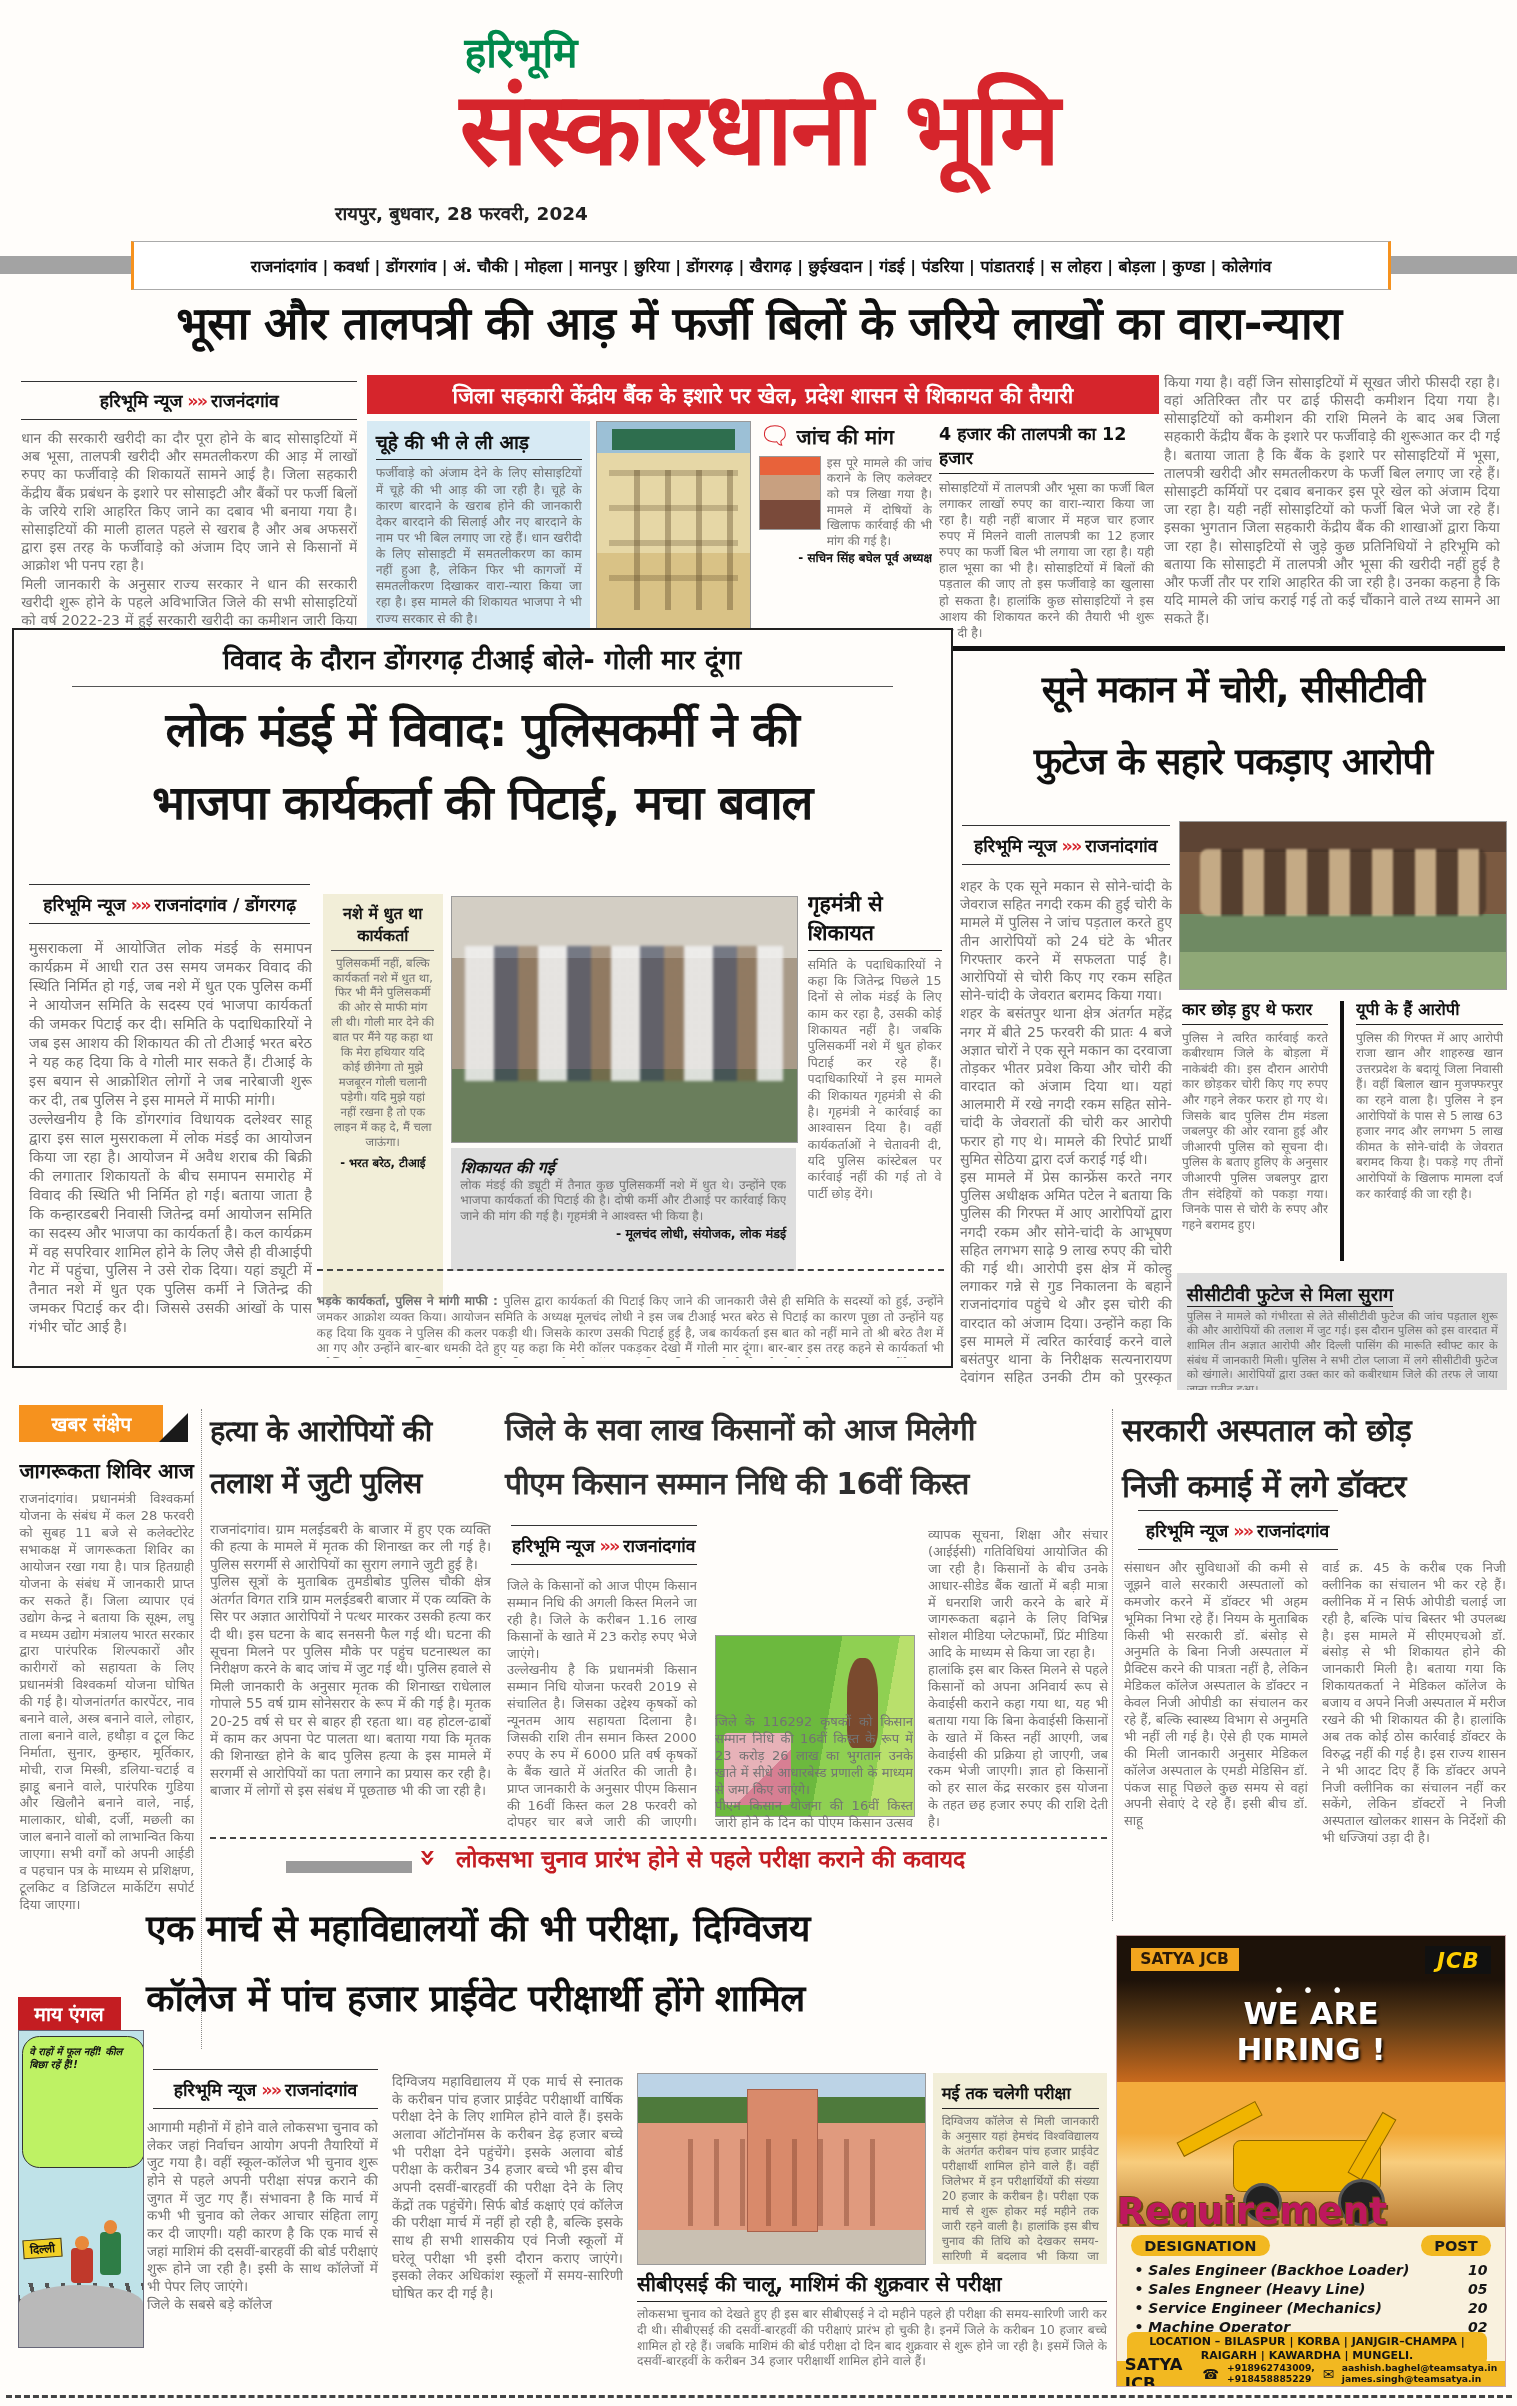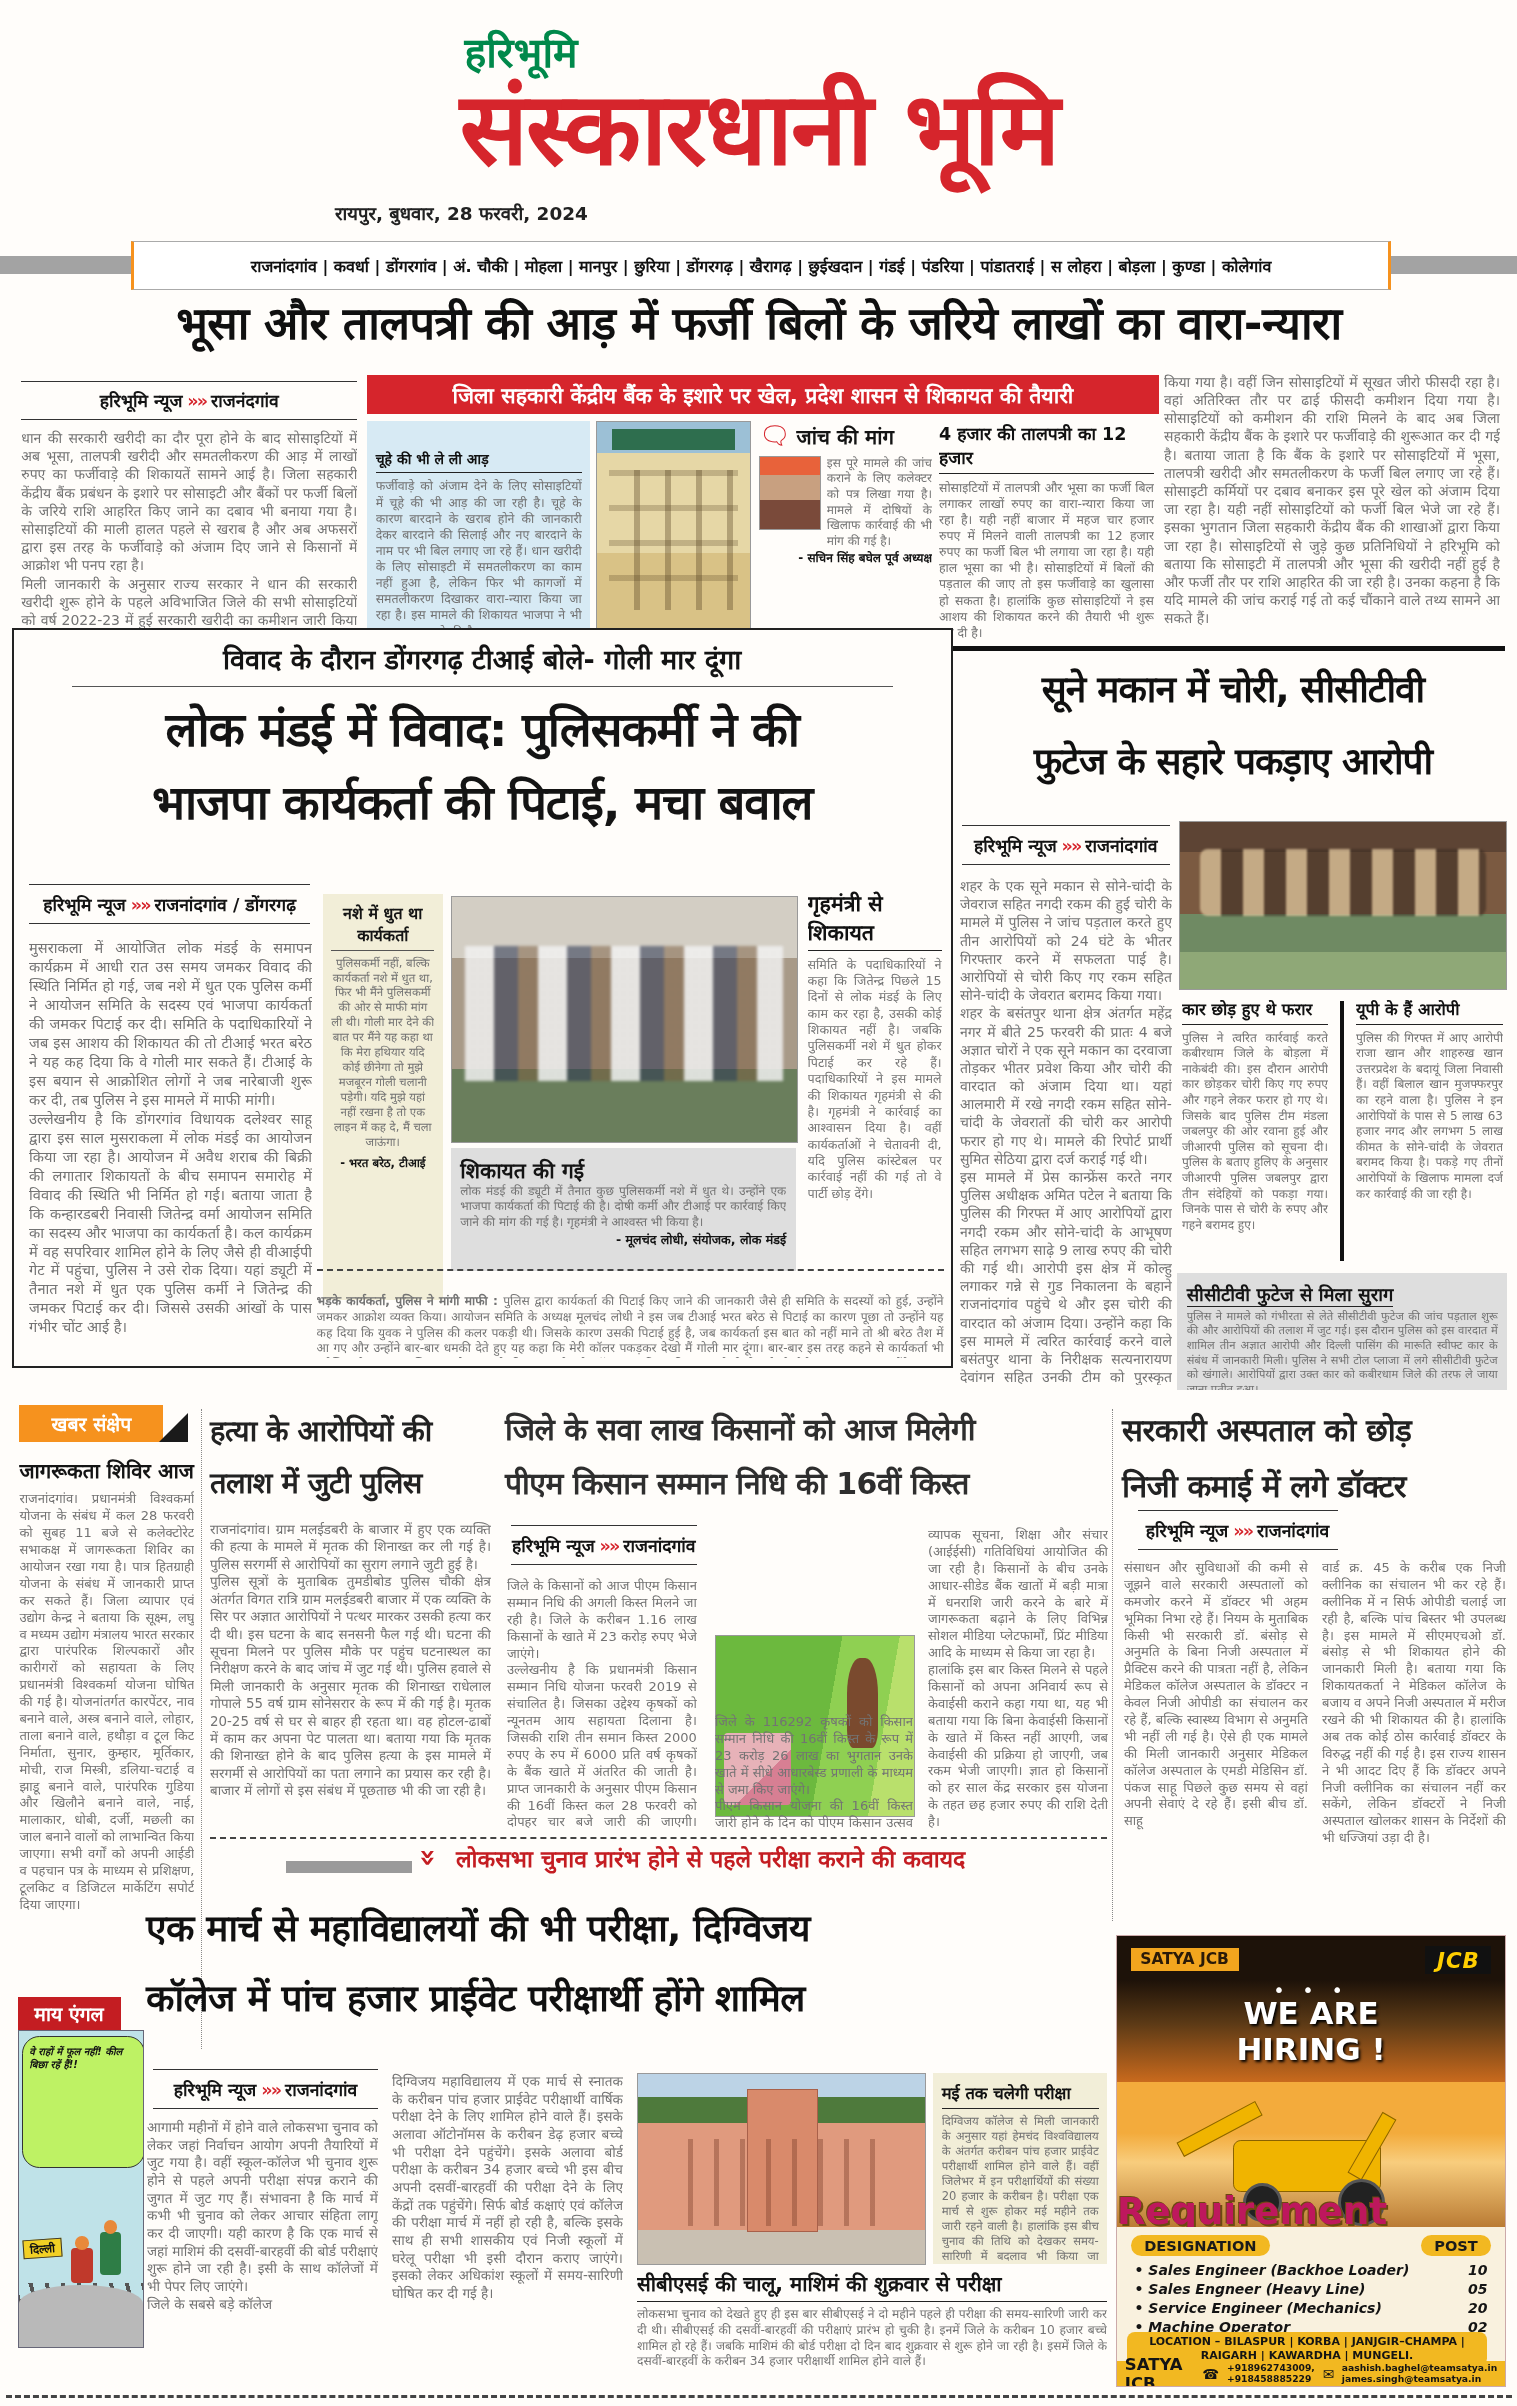--- a/index.html
+++ b/index.html
@@ -108,21 +108,21 @@
 
   <div class="abs hl" id="h1">भूसा और तालपत्री की आड़ में फर्जी बिलों के जरिये लाखों का वारा-न्यारा</div>
   <div class="abs" style="top:369px;left:0;width:1518px;height:277px;">
     <div class="abs byline" style="left:21.3px;top:11.6px;width:336px;">
       <span>हरिभूमि न्यूज</span><span class="arrows-icon"></span><span>राजनंदगांव</span>
     </div>
     <div class="abs strip" style="left:367px;top:5.8px;width:792px;height:39px;font-size:21.3px;">जिला सहकारी केंद्रीय बैंक के इशारे पर खेल, प्रदेश शासन से शिकायत की तैयारी</div>
     <div class="abs jtxt" style="left:21.3px;top:60px;width:336px;height:213px;font-size:14px;">धान की सरकारी खरीदी का दौर पूरा होने के बाद सोसाइटियों में अब भूसा, तालपत्री खरीदी और समतलीकरण की आड़ में लाखों रुपए का फर्जीवाड़े की शिकायतें सामने आई है। जिला सहकारी केंद्रीय बैंक प्रबंधन के इशारे पर सोसाइटी और बैंकों पर फर्जी बिलों के जरिये राशि आहरित किए जाने का दबाव भी बनाया गया है। सोसाइटियों की माली हालत पहले से खराब है और अब अफसरों द्वारा इस तरह के फर्जीवाड़े को अंजाम दिए जाने से किसानों में आक्रोश भी पनप रहा है।
 मिली जानकारी के अनुसार राज्य सरकार ने धान की सरकारी खरीदी शुरू होने के पहले अविभाजित जिले की सभी सोसाइटियों को वर्ष 2022-23 में हुई सरकारी खरीदी का कमीशन जारी किया है। कमीशन के तौर पर सोसाइटियों को प्रति क्विंटल 32 रुपए का भुगतान</div>
     <div class="abs bluebox" style="left:367px;top:52px;width:206px;height:206px;overflow:hidden;">
-      <div class="boxtitle" style="font-size:14px;margin-top:20px;">चूहे की भी ले ली आड़</div>
+      <div class="boxtitle" style="font-size:19px;">चूहे की भी ले ली आड़</div>
       <div class="jtxt" style="font-size:12.4px;">फर्जीवाड़े को अंजाम देने के लिए सोसाइटियों में चूहे की भी आड़ की जा रही है। चूहे के कारण बारदाने के खराब होने की जानकारी देकर बारदाने की सिलाई और नए बारदाने के नाम पर भी बिल लगाए जा रहे हैं। धान खरीदी के लिए सोसाइटी में समतलीकरण का काम नहीं हुआ है, लेकिन फिर भी कागजों में समतलीकरण दिखाकर वारा-न्यारा किया जा रहा है। इस मामले की शिकायत भाजपा ने भी राज्य सरकार से की है।</div>
     </div>
     <div class="abs photo photo-building" style="left:596px;top:52px;width:153px;height:219px;"></div>
     <div class="abs" style="left:759px;top:52px;width:173px;height:219px;overflow:hidden;">
       <div style="display:flex;align-items:center;gap:5.8px;">
         <span style="font-size:25px;color:#d6252c;">🗨</span>
         <span style="font-weight:bold;font-size:20.4px;">जांच की मांग</span>
       </div>
       <div style="display:flex;gap:5.8px;margin-top:5.8px;">
         <div style="width:60px;height:72px;background:linear-gradient(180deg,#e8623a 0 25%,#c8a080 25% 60%,#7a4a3a 60% 100%);border:1px solid #999;flex:none;"></div>
@@ -147,21 +147,21 @@
     </div>
     <div class="abs jtxt" style="left:15.5px;top:309px;width:283px;height:411px;font-size:14.6px;">मुसराकला में आयोजित लोक मंडई के समापन कार्यक्रम में आधी रात उस समय जमकर विवाद की स्थिति निर्मित हो गई, जब नशे में धुत एक पुलिस कर्मी ने आयोजन समिति के सदस्य एवं भाजपा कार्यकर्ता की जमकर पिटाई कर दी। समिति के पदाधिकारियों ने जब इस आशय की शिकायत की तो टीआई भरत बरेठ ने यह कह दिया कि वे गोली मार सकते हैं। टीआई के इस बयान से आक्रोशित लोगों ने जब नारेबाजी शुरू कर दी, तब पुलिस ने इस मामले में माफी मांगी।
 उल्लेखनीय है कि डोंगरगांव विधायक दलेश्वर साहू द्वारा इस साल मुसराकला में लोक मंडई का आयोजन किया जा रहा है। आयोजन में अवैध शराब की बिक्री की लगातार शिकायतों के बीच समापन समारोह में विवाद की स्थिति भी निर्मित हो गई। बताया जाता है कि कन्हारडबरी निवासी जितेन्द्र वर्मा आयोजन समिति का सदस्य और भाजपा का कार्यकर्ता है। कल कार्यक्रम में वह सपरिवार शामिल होने के लिए जैसे ही वीआईपी गेट में पहुंचा, पुलिस ने उसे रोक दिया। यहां ड्यूटी में तैनात नशे में धुत एक पुलिस कर्मी ने जितेन्द्र की जमकर पिटाई कर दी। जिससे उसकी आंखों के पास गंभीर चोंट आई है।</div>
     <div class="abs creambox" style="left:309px;top:264px;width:103px;height:390px;overflow:hidden;">
       <div style="font-weight:bold;font-size:16px;text-align:center;border-bottom:1px solid #555;padding-bottom:3.9px;margin-bottom:4.9px;">नशे में धुत था कार्यकर्ता</div>
       <div class="jtxt" style="font-size:11.5px;text-align:center;">पुलिसकर्मी नहीं, बल्कि कार्यकर्ता नशे में धुत था, फिर भी मैंने पुलिसकर्मी की ओर से माफी मांग ली थी। गोली मार देने की बात पर मैंने यह कहा था कि मेरा हथियार यदि कोई छीनेगा तो मुझे मजबूरन गोली चलानी पड़ेगी। यदि मुझे यहां नहीं रखना है तो एक लाइन में कह दे, मैं चला जाऊंगा।</div>
       <div style="font-weight:bold;font-size:11.6px;text-align:center;margin-top:4.9px;">- भरत बरेठ, टीआई</div>
     </div>
     <div class="abs photo photo-crowd" style="left:437px;top:266px;width:345px;height:245px;"></div>
     <div class="abs graybox" style="left:437px;top:518px;width:326px;height:107px;overflow:hidden;">
-      <div style="font-weight:bold;font-size:21px;">शिकायत की गई</div>
+      <div style="font-weight:bold;font-size:16px;font-style:italic;">शिकायत की गई</div>
       <span class="jtxt" style="font-size:12px;display:block;">लोक मंडई की ड्यूटी में तैनात कुछ पुलिसकर्मी नशे में धुत थे। उन्होंने एक भाजपा कार्यकर्ता की पिटाई की है। दोषी कर्मी और टीआई पर कार्रवाई किए जाने की मांग की गई है। गृहमंत्री ने आश्वस्त भी किया है।</span>
       <div class="attr" style="font-size:12.6px;">- मूलचंद लोधी, संयोजक, लोक मंडई</div>
     </div>
     <div class="abs" style="left:794px;top:258px;width:134px;height:388px;overflow:hidden;">
       <div class="boxtitle" style="font-size:21.3px;">गृहमंत्री से शिकायत</div>
       <div class="jtxt" style="font-size:12.6px;">समिति के पदाधिकारियों ने कहा कि जितेन्द्र पिछले 15 दिनों से लोक मंडई के लिए काम कर रहा है, उसकी कोई शिकायत नहीं है। जबकि पुलिसकर्मी नशे में धुत होकर पिटाई कर रहे हैं। पदाधिकारियों ने इस मामले की शिकायत गृहमंत्री से की है। गृहमंत्री ने कार्रवाई का आश्वासन दिया है। वहीं कार्यकर्ताओं ने चेतावनी दी, यदि पुलिस कांस्टेबल पर कार्रवाई नहीं की गई तो वे पार्टी छोड़ देंगे।</div>
     </div>
     <div class="abs dashrule" style="left:303px;top:639px;width:627px;"></div>
     <div class="abs jtxt" style="left:303px;top:648px;width:627px;height:80px;font-size:12.2px;">
       <b>भड़के कार्यकर्ता, पुलिस ने मांगी माफी : </b><span>पुलिस द्वारा कार्यकर्ता की पिटाई किए जाने की जानकारी जैसे ही समिति के सदस्यों को हुई, उन्होंने जमकर आक्रोश व्यक्त किया। आयोजन समिति के अध्यक्ष मूलचंद लोधी ने इस जब टीआई भरत बरेठ से पिटाई का कारण पूछा तो उन्होंने यह कह दिया कि युवक ने पुलिस की कलर पकड़ी थी। जिसके कारण उसकी पिटाई हुई है, जब कार्यकर्ता इस बात को नहीं माने तो श्री बरेठ तैश में आ गए और उन्होंने बार-बार धमकी देते हुए यह कहा कि मेरी कॉलर पकड़कर देखो मैं गोली मार दूंगा। बार-बार इस तरह कहने से कार्यकर्ता भी उत्तेजित हो गए तथा पुलिस बल के मुलाहजे की मांग करने लगे। डॉक्टर मुलाहिजा की बात आते ही टीआई को जैसे सांप सूंघ गया। उन्होंने तत्काल माफी मांगना प्रारंभ कर दिया।</span>

